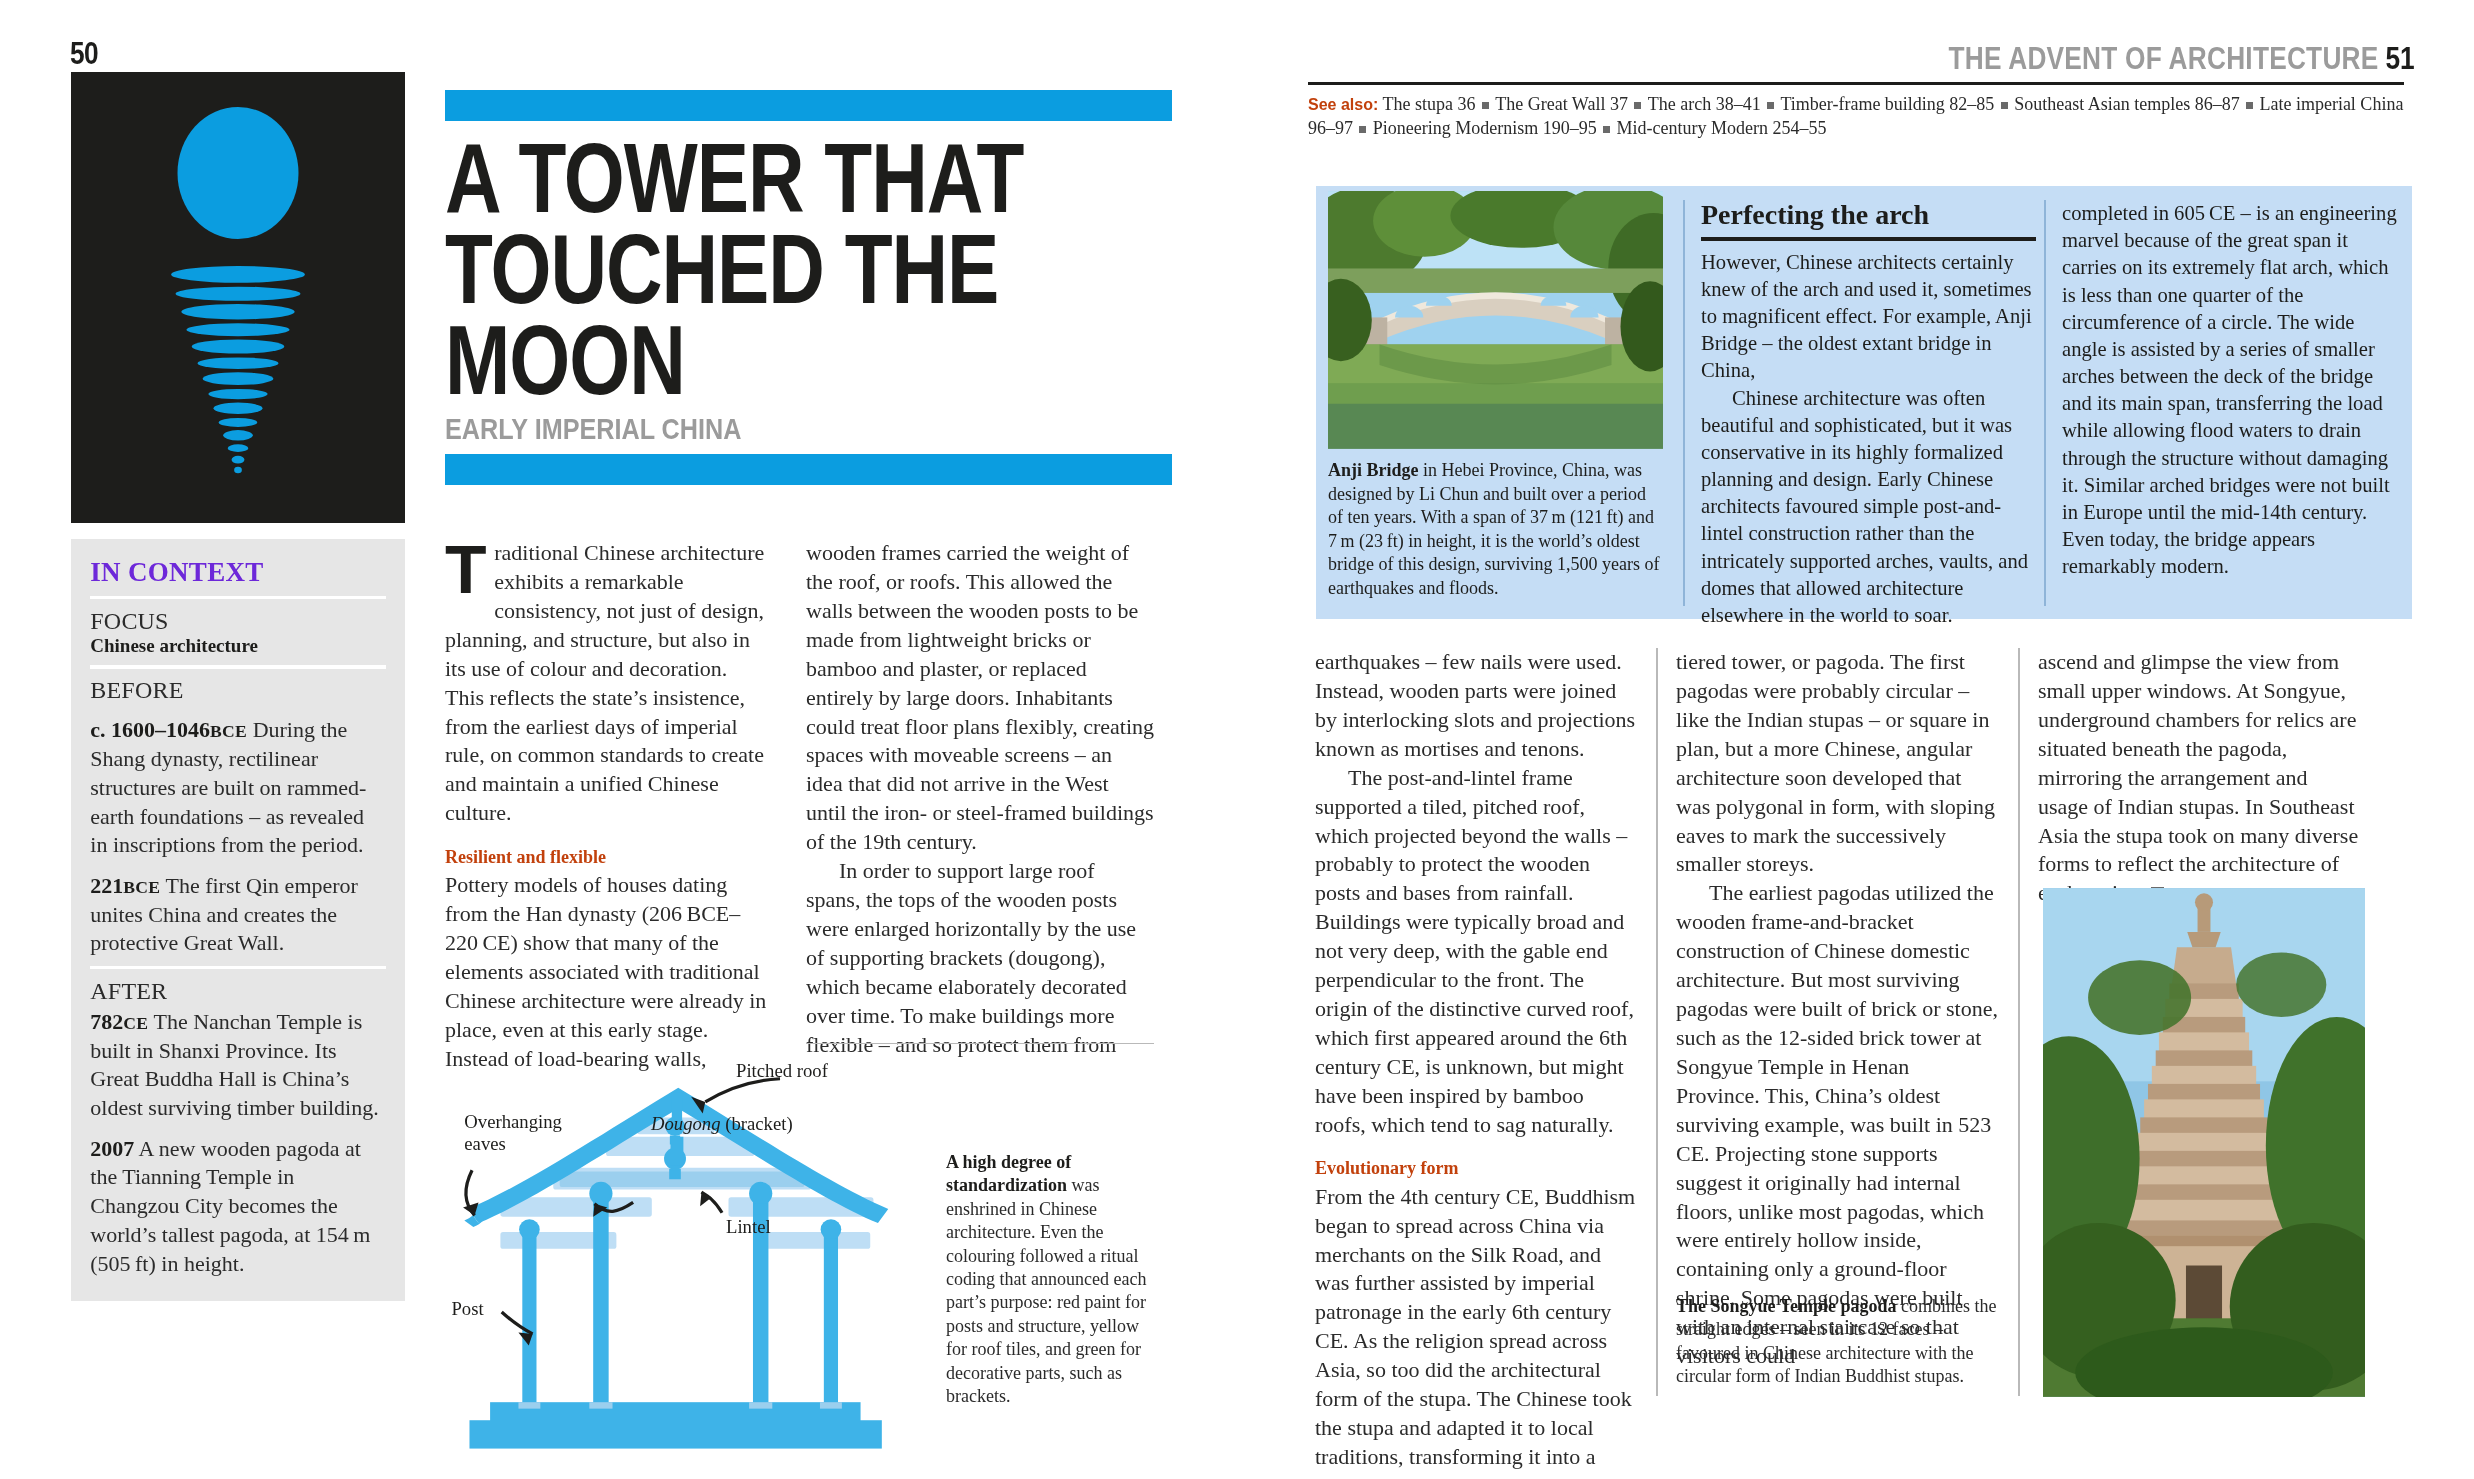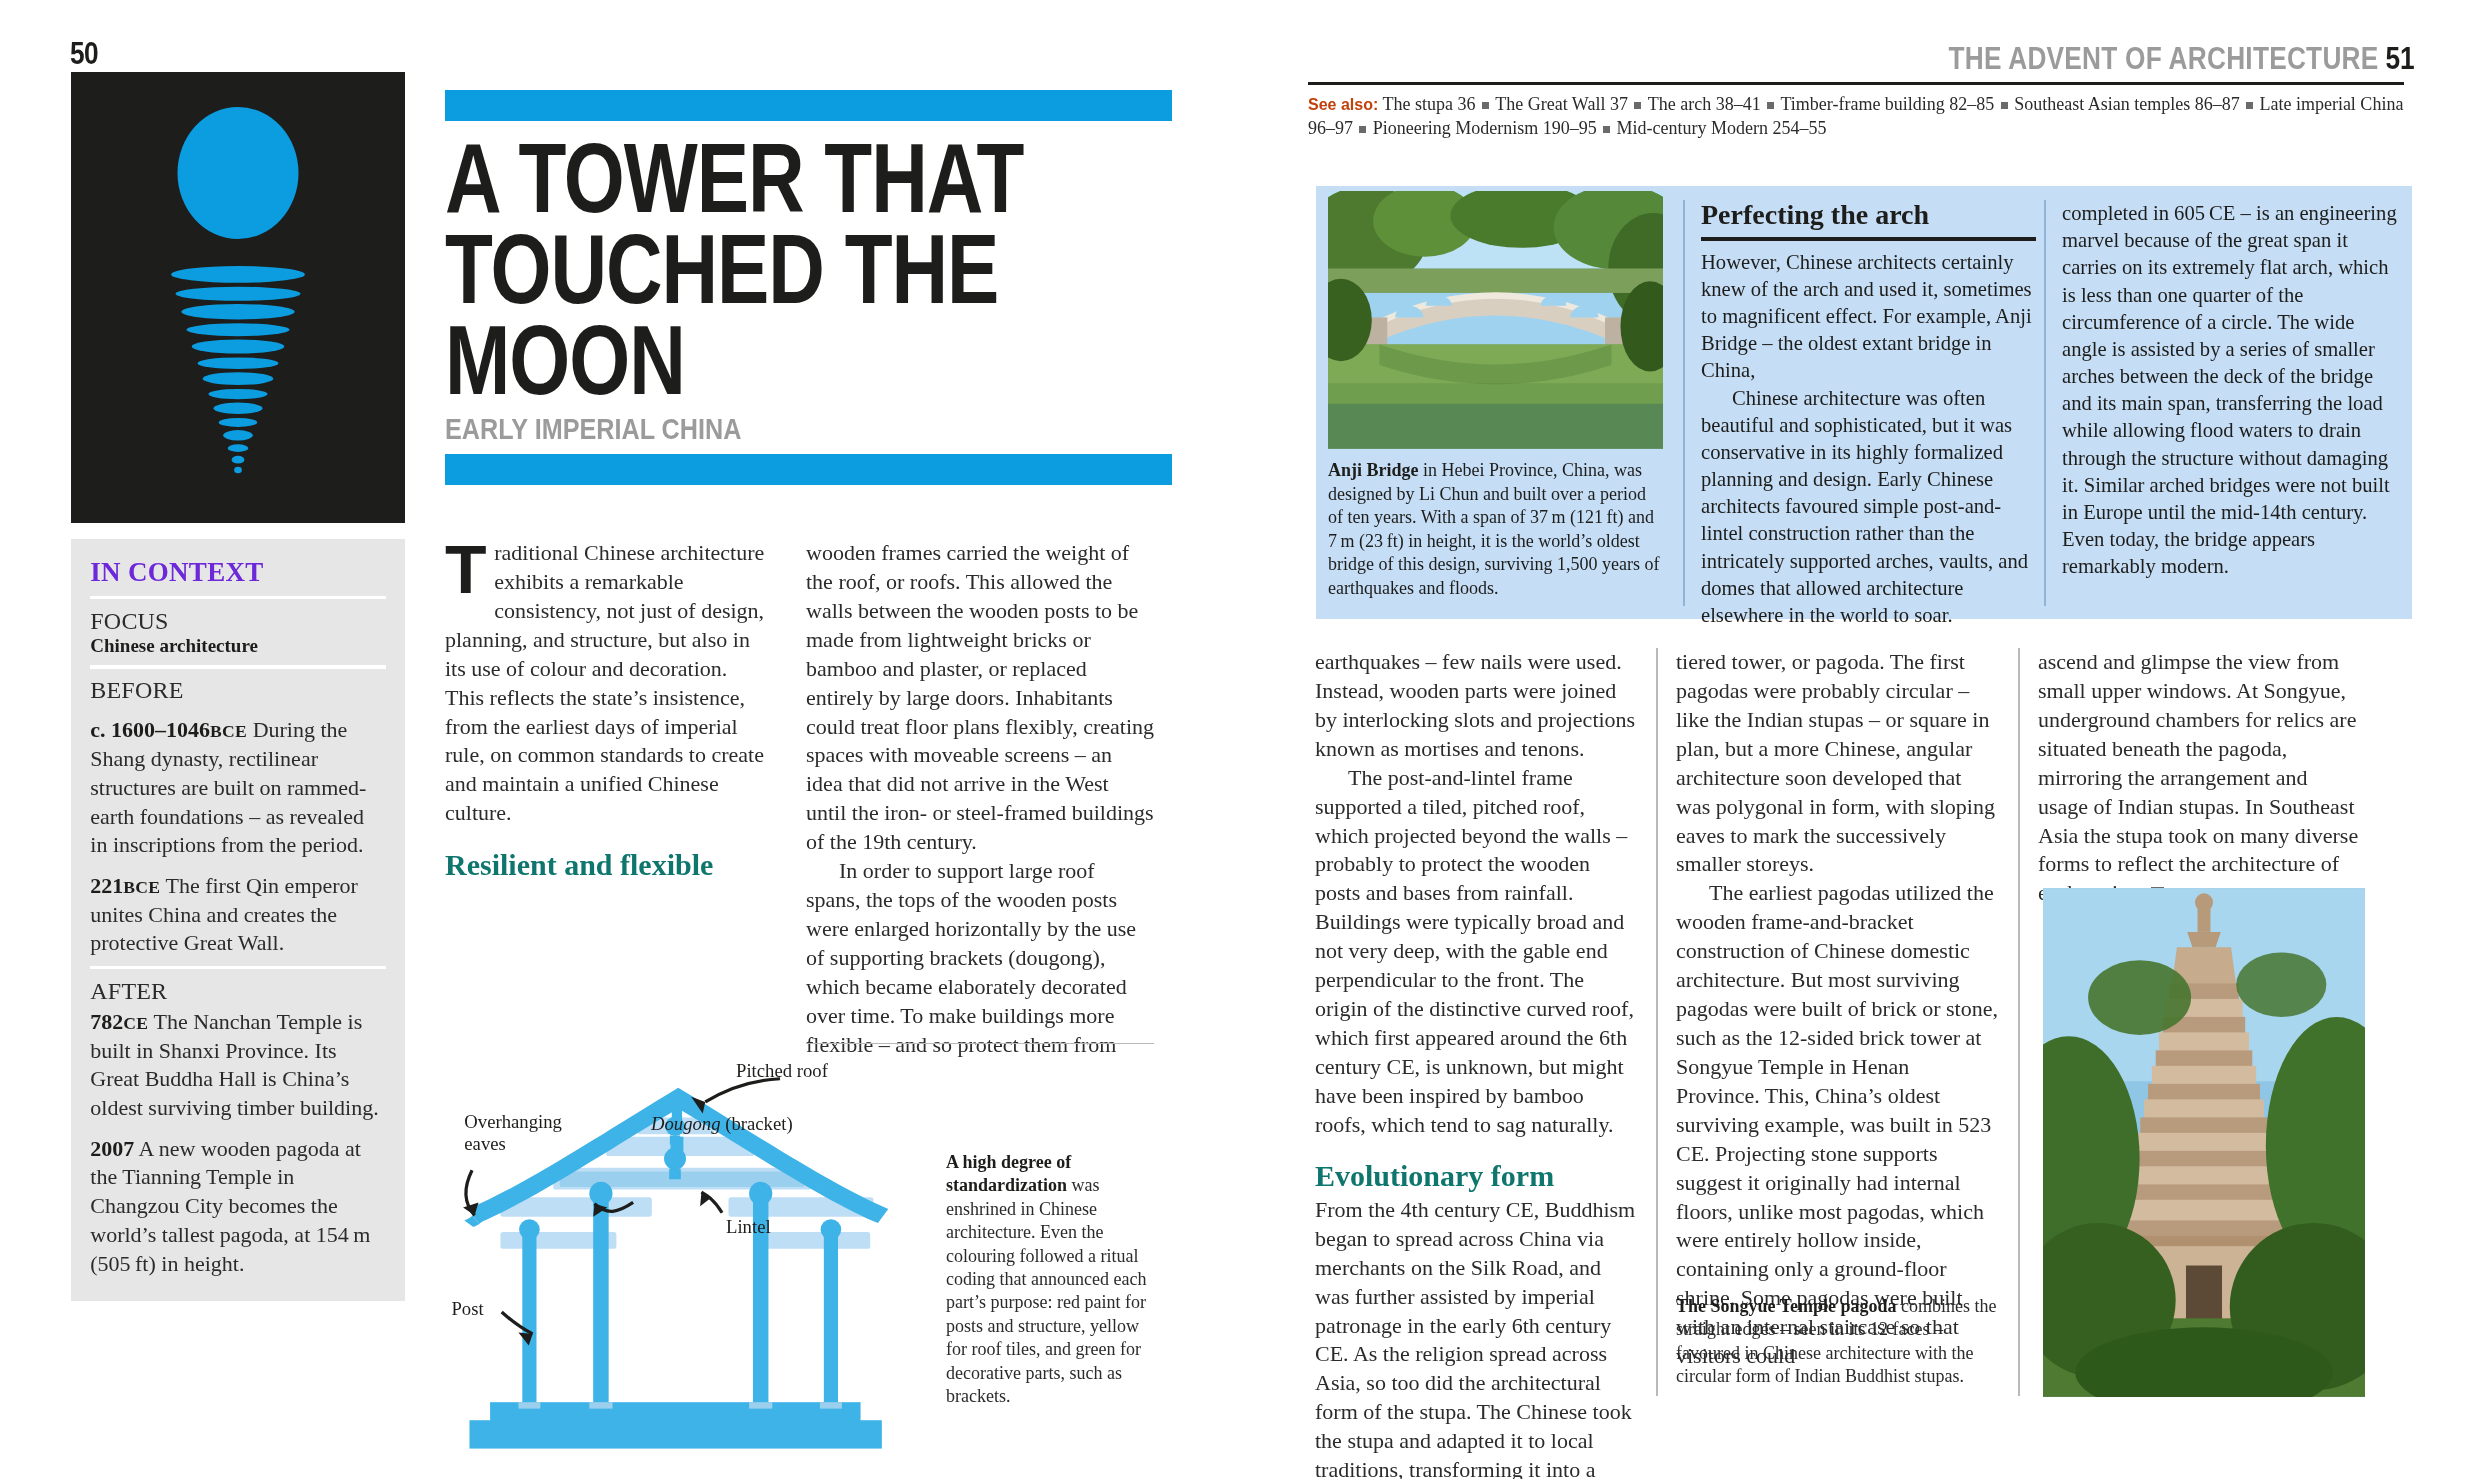--- a/index.html
+++ b/index.html
@@ -77,21 +77,21 @@
   .lcol p + p { text-indent:1.5em; }
   .lcol-1 { left:445px; top:539px; width:322px; }
   .lcol-2 { left:806px; top:539px; width:348px; }
   .dropcap {
     float:left; font-family:"Liberation Sans", sans-serif;
     font-weight:bold; font-size:68px; line-height:0.82;
     color:#1d1d1b; margin:2.6px 7.7px 0 0;
   }
   .sect-h {
     font-family:"Liberation Serif", serif; font-weight:bold;
-    font-size:30px; color:#0f766e; margin:19.3px 0 3.9px 0; line-height:1.1;
+    font-size:18px; color:#c2410c; margin:19.3px 0 3.9px 0; line-height:1.1;
   }
   .thin-rule { position:absolute; height:1.3px; background:#b9b9b9; }
 
   
   .diagram { position:absolute; left:445px; top:1054px; width:451px; height:400px; }
   .dlabel {
     position:absolute; font-size:18.7px; color:#1d1d1b; line-height:1.15;
     font-family:"Liberation Serif", serif;
   }
   .dlabel i { font-style:italic; }
@@ -226,20 +226,21 @@
       <div class="sb-entry">
         <b>2007</b><span> A new wooden pagoda at the Tianning Temple in Changzou City becomes the world’s tallest pagoda, at 154 m (505 ft) in height.</span>
       </div>
     </div>
 
     <div class="lcol lcol-1">
       <p>
         <span class="dropcap">T</span><span>raditional Chinese architecture exhibits a remarkable consistency, not just of design, planning, and structure, but also in its use of colour and decoration. This reflects the state’s insistence, from the earliest days of imperial rule, on common standards to create and maintain a unified Chinese culture.</span>
       </p>
       <div class="sect-h">Resilient and flexible</div>
+      <p style="text-indent:0;">Pottery models of houses dating from the Han dynasty (206 BCE–220 CE) show that many of the elements associated with traditional Chinese architecture were already in place, even at this early stage. Instead of load-bearing walls,</p>
     </div>
 
     <div class="lcol lcol-2">
       <p style="text-indent:0;">wooden frames carried the weight of the roof, or roofs. This allowed the walls between the wooden posts to be made from lightweight bricks or bamboo and plaster, or replaced entirely by large doors. Inhabitants could treat floor plans flexibly, creating spaces with moveable screens – an idea that did not arrive in the West until the iron- or steel-framed buildings of the 19th century.</p>
       <p>In order to support large roof spans, the tops of the wooden posts were enlarged horizontally by the use of supporting brackets (dougong), which became elaborately decorated over time. To make buildings more flexible – and so protect them from</p>
     </div>
 
     <div class="thin-rule" style="left:806px; top:1043px; width:348px;"></div>
 
     <div class="diagram">

